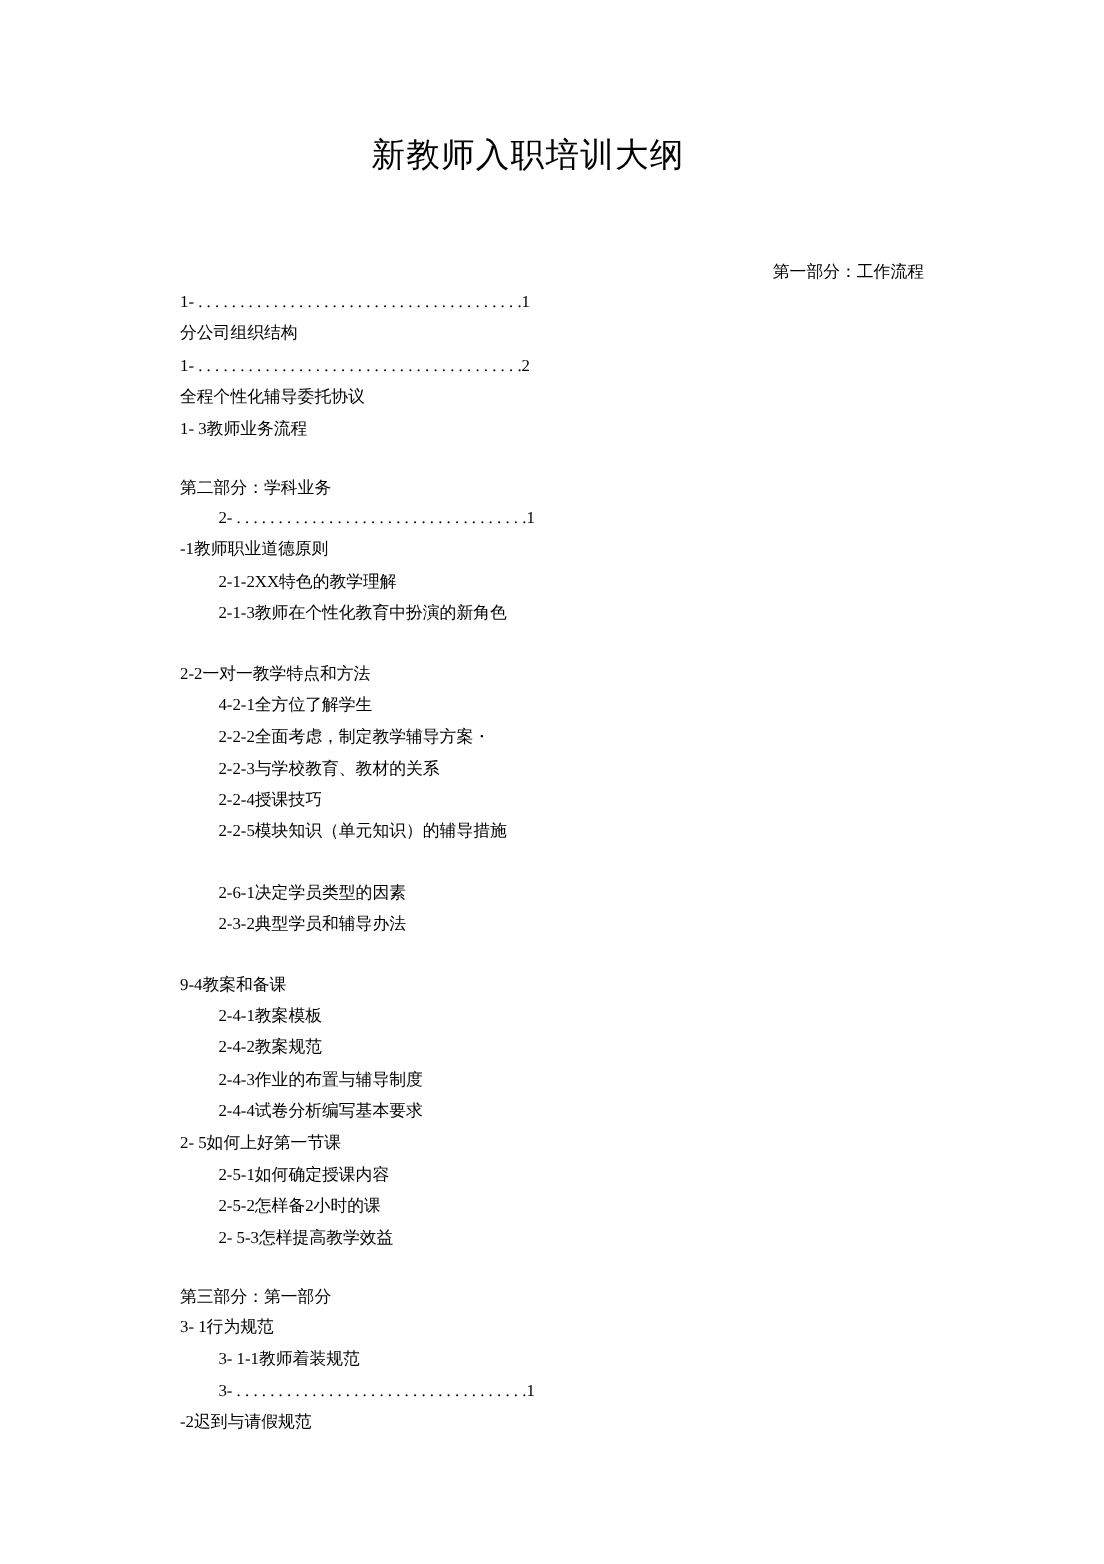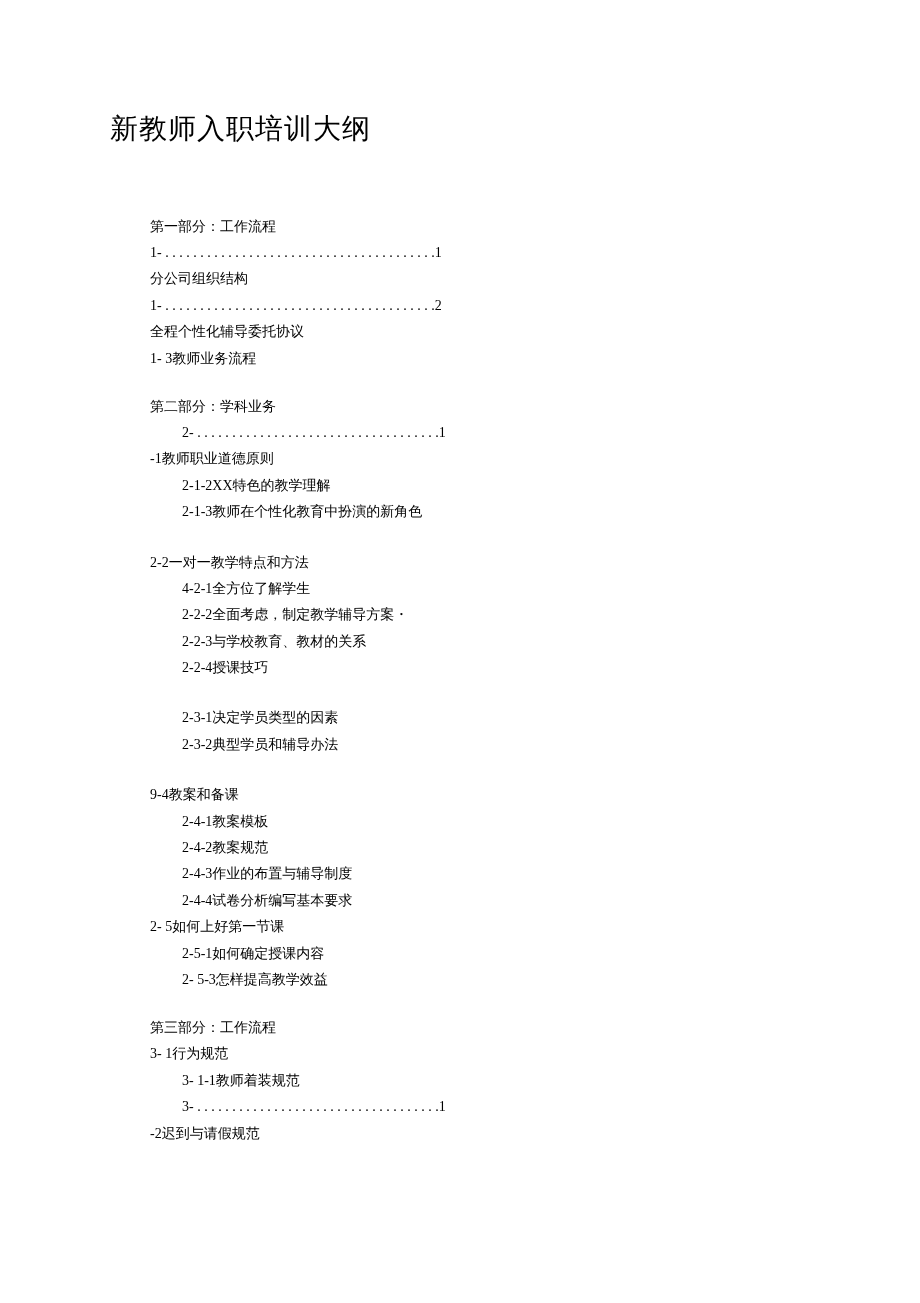--- a/index.html
+++ b/index.html
@@ -9,38 +9,39 @@
     font-family: "SimSun", "宋体", serif;
     color: #000000;
     width: 920px;
   }
   .page {
     padding: 110px 150px 60px 150px;
     box-sizing: border-box;
   }
   .title {
     font-size: 28px;
-    text-align: left;
+    text-align: center;
     margin-bottom: 70px;
     font-weight: normal;
     letter-spacing: 1px;
     margin-left: -40px;
   }
   .line {
     font-size: 14px;
     line-height: 1.6;
     margin: 4px 0;
   }
   .section-heading {
     font-size: 14px;
     margin-top: 28px;
     margin-bottom: 6px;
   }
   .section-heading.first {
     margin-top: 0;
+    text-align: right;
   }
   .indent1 {
     padding-left: 0px;
   }
   .indent2 {
     padding-left: 32px;
   }
   .gap {
     height: 20px;
   }
@@ -64,34 +65,36 @@
   <div class="line indent1">-1教师职业道德原则</div>
   <div class="line indent2">2-1-2XX特色的教学理解</div>
   <div class="line indent2">2-1-3教师在个性化教育中扮演的新角色</div>
 
   <div class="gap"></div>
   <div class="line indent1">2-2一对一教学特点和方法</div>
   <div class="line indent2">4-2-1全方位了解学生</div>
   <div class="line indent2">2-2-2全面考虑，制定教学辅导方案・</div>
   <div class="line indent2">2-2-3与学校教育、教材的关系</div>
   <div class="line indent2">2-2-4授课技巧</div>
+  <div class="line indent2">2-2-5模块知识（单元知识）的辅导措施</div>
 
   <div class="gap"></div>
-  <div class="line indent2">2-3-1决定学员类型的因素</div>
+  <div class="line indent2">2-6-1决定学员类型的因素</div>
   <div class="line indent2">2-3-2典型学员和辅导办法</div>
 
   <div class="gap"></div>
   <div class="line indent1">9-4教案和备课</div>
   <div class="line indent2">2-4-1教案模板</div>
   <div class="line indent2">2-4-2教案规范</div>
   <div class="line indent2">2-4-3作业的布置与辅导制度</div>
   <div class="line indent2">2-4-4试卷分析编写基本要求</div>
   <div class="line indent1">2-  5如何上好第一节课</div>
   <div class="line indent2">2-5-1如何确定授课内容</div>
+  <div class="line indent2">2-5-2怎样备2小时的课</div>
   <div class="line indent2">2-  5-3怎样提高教学效益</div>
 
-  <div class="section-heading">第三部分：工作流程</div>
+  <div class="section-heading">第三部分：第一部分</div>
   <div class="line indent1">3-  1行为规范</div>
   <div class="line indent2">3-  1-1教师着装规范</div>
   <div class="line indent2">3- . . . . . . . . . . . . . . . . . . . . . . . . . . . . . . . . . . .1</div>
   <div class="line indent1">-2迟到与请假规范</div>
 
 </div>
 
 </body></html>

